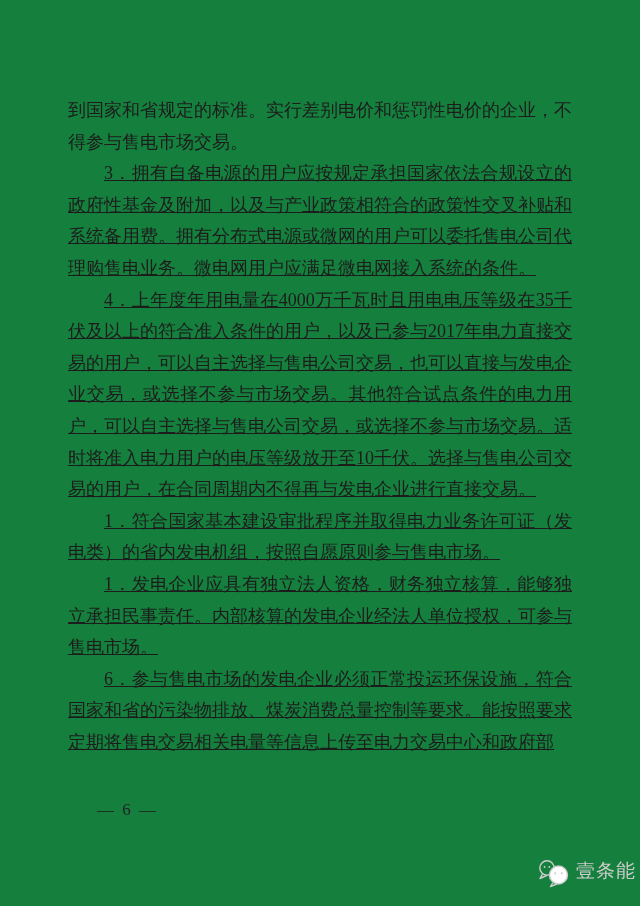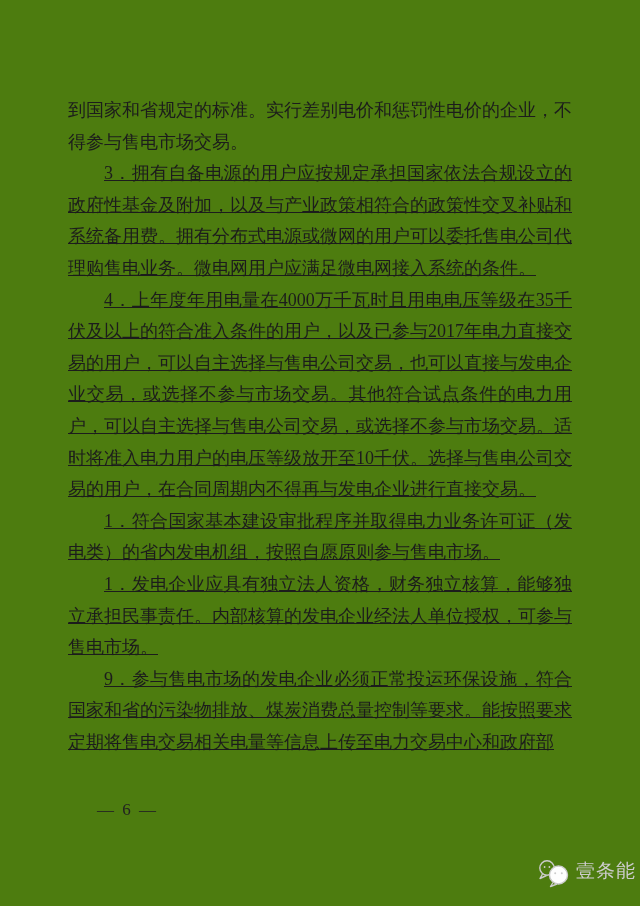--- a/index.html
+++ b/index.html
@@ -7,21 +7,21 @@
     width: 640px;
     height: 906px;
     background: #ffffff;
     position: relative;
     overflow: hidden;
     font-family: "Liberation Serif", "DejaVu Serif", serif;
   }
   .page {
     position: absolute;
     inset: 0;
-    background: #4d7c0f;
+    background: #15803d;
     padding-left: 43px;
   }
   .text-block {
     position: absolute;
     left: 68px;
     top: 95px;
     width: 504px;
     color: #1c1c1c;
     font-size: 18px;
     line-height: 31.6px;
@@ -68,21 +68,21 @@
 <body>
 
 <div class="page">
 
   <div class="text-block">
     <p class="para">到国家和省规定的标准。实行差别电价和惩罚性电价的企业，不得参与售电市场交易。</p>
     <p class="para indent">3．拥有自备电源的用户应按规定承担国家依法合规设立的政府性基金及附加，以及与产业政策相符合的政策性交叉补贴和系统备用费。拥有分布式电源或微网的用户可以委托售电公司代理购售电业务。微电网用户应满足微电网接入系统的条件。</p>
     <p class="para indent">4．上年度年用电量在4000万千瓦时且用电电压等级在35千伏及以上的符合准入条件的用户，以及已参与2017年电力直接交易的用户，可以自主选择与售电公司交易，也可以直接与发电企业交易，或选择不参与市场交易。其他符合试点条件的电力用户，可以自主选择与售电公司交易，或选择不参与市场交易。适时将准入电力用户的电压等级放开至10千伏。选择与售电公司交易的用户，在合同周期内不得再与发电企业进行直接交易。</p>
     <p class="para indent">1．符合国家基本建设审批程序并取得电力业务许可证（发电类）的省内发电机组，按照自愿原则参与售电市场。</p>
     <p class="para indent">1．发电企业应具有独立法人资格，财务独立核算，能够独立承担民事责任。内部核算的发电企业经法人单位授权，可参与售电市场。</p>
-    <p class="para indent">9．参与售电市场的发电企业必须正常投运环保设施，符合国家和省的污染物排放、煤炭消费总量控制等要求。能按照要求定期将售电交易相关电量等信息上传至电力交易中心和政府部</p>
+    <p class="para indent">6．参与售电市场的发电企业必须正常投运环保设施，符合国家和省的污染物排放、煤炭消费总量控制等要求。能按照要求定期将售电交易相关电量等信息上传至电力交易中心和政府部</p>
   </div>
 
   <div class="footer">— 6 —</div>
 
   <div class="watermark">
     <span class="wechat-icon">
       <svg width="34" height="30" viewBox="0 0 34 30" fill="none" xmlns="http://www.w3.org/2000/svg">
         <circle cx="10" cy="10" r="7.2" stroke="#cccccc" stroke-width="1.4"></circle>
         <path d="M5.5 16 L3 20.5 L9.5 17.5" stroke="#cccccc" stroke-width="1.4" fill="none" stroke-linejoin="round"></path>
         <circle cx="7.6" cy="9" r="0.9" fill="#cccccc"></circle>

